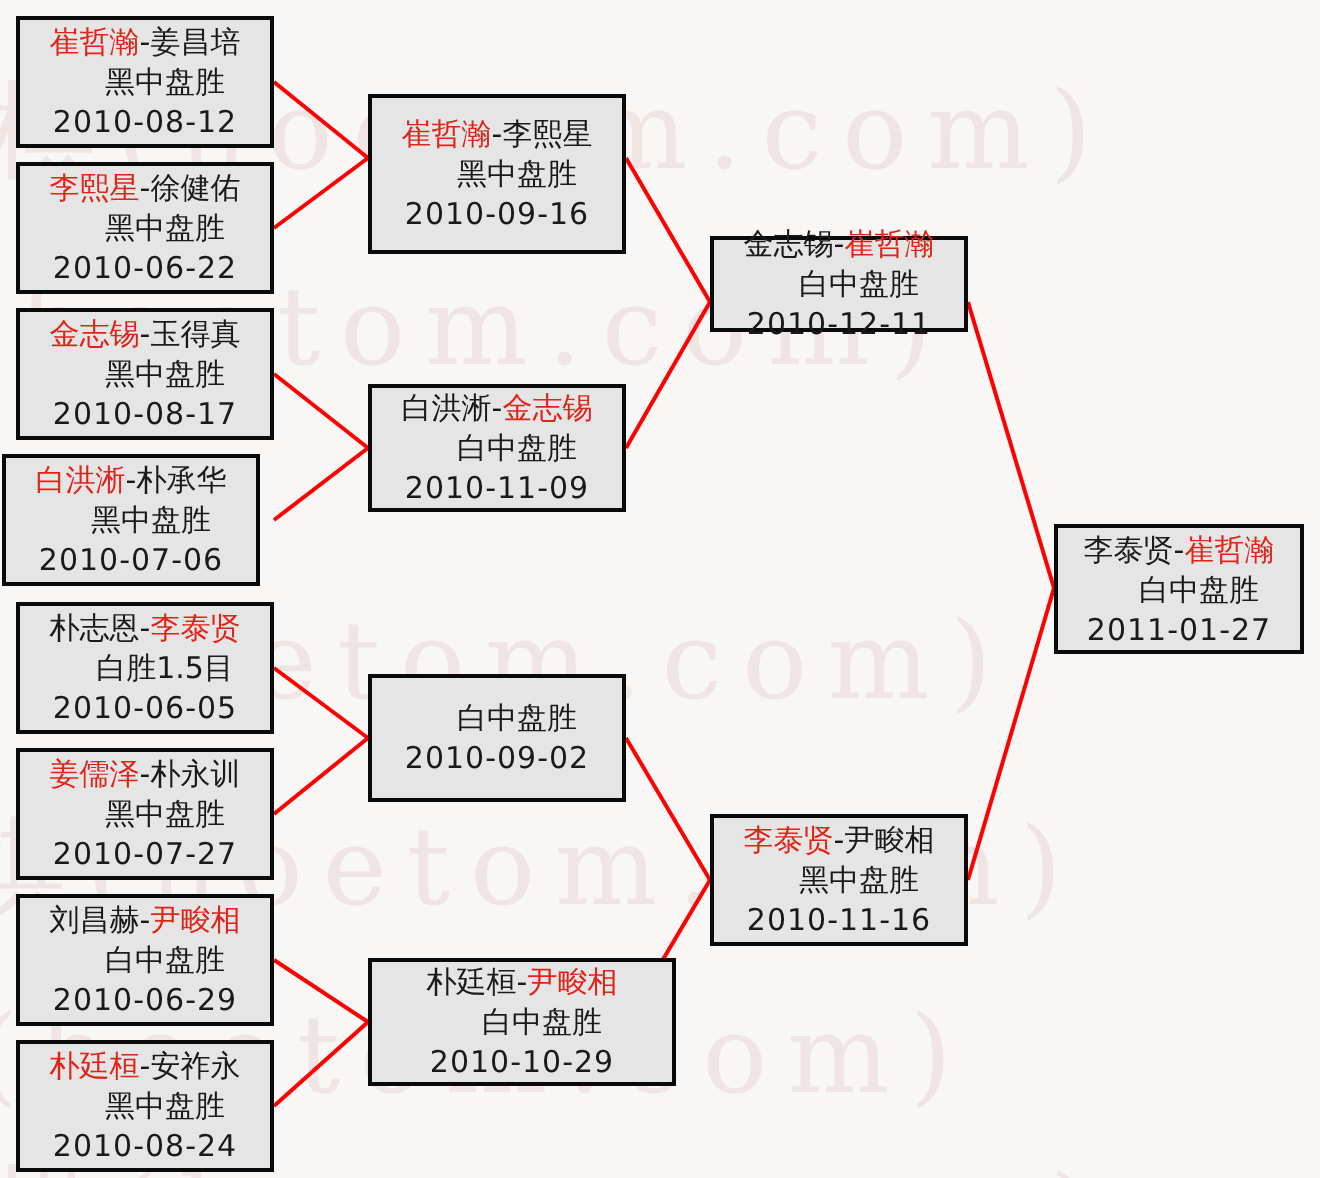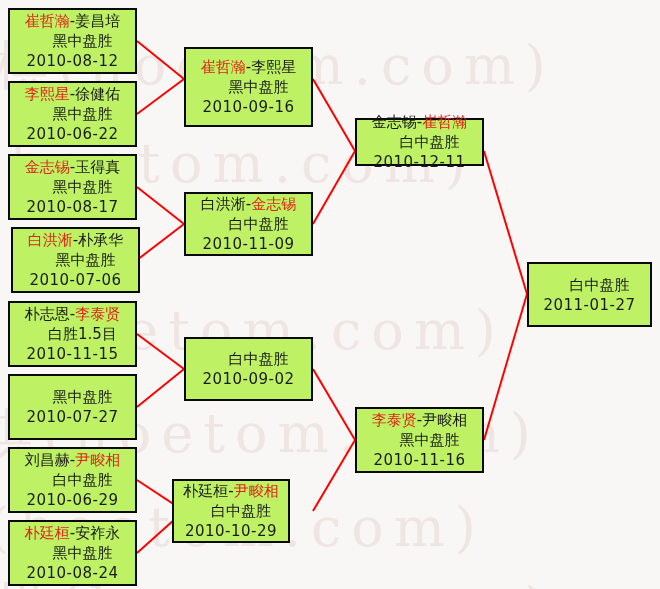--- a/index.html
+++ b/index.html
@@ -31,21 +31,21 @@
   #connectors {
     position: absolute;
     left: 0; top: 0;
     z-index: 1;
   }
   
   .box {
     position: absolute;
     z-index: 2;
     box-sizing: border-box;
-    background: #bef264;
+    background: #e5e5e5;
     border: 2px solid #0a0a0a;
     display: flex;
     flex-direction: column;
     justify-content: center;
     align-items: center;
     text-align: center;
     font-size: 15px;
     line-height: 20px;
     color: #1a1a1a;
   }
@@ -97,31 +97,32 @@
   <div class="box" style="left:8px;top:81px;width:129px;height:66px">
     <div class="players"><span class="red">李熙星</span><span>-</span><span class="black">徐健佑</span></div>
     <div class="result">黑中盘胜</div>
     <div class="date">2010-06-22</div>
   </div>
   <div class="box" style="left:8px;top:154px;width:129px;height:66px">
     <div class="players"><span class="red">金志锡</span><span>-</span><span class="black">玉得真</span></div>
     <div class="result">黑中盘胜</div>
     <div class="date">2010-08-17</div>
   </div>
-  <div class="box" style="left:11px;top:227px;width:129px;height:66px">
+  <div class="box" style="left:1px;top:227px;width:129px;height:66px">
     <div class="players"><span class="red">白洪淅</span><span>-</span><span class="black">朴承华</span></div>
     <div class="result">黑中盘胜</div>
     <div class="date">2010-07-06</div>
   </div>
   <div class="box" style="left:8px;top:301px;width:129px;height:66px">
     <div class="players"><span class="black">朴志恩</span><span>-</span><span class="red">李泰贤</span></div>
     <div class="result">白胜1.5目</div>
-    <div class="date">2010-11-15</div>
+    <div class="date">2010-06-05</div>
   </div>
   <div class="box" style="left:8px;top:374px;width:129px;height:66px">
+    <div class="players"><span class="red">姜儒泽</span><span>-</span><span class="black">朴永训</span></div>
     <div class="result">黑中盘胜</div>
     <div class="date">2010-07-27</div>
   </div>
   <div class="box" style="left:8px;top:447px;width:129px;height:66px">
     <div class="players"><span class="black">刘昌赫</span><span>-</span><span class="red">尹畯相</span></div>
     <div class="result">白中盘胜</div>
     <div class="date">2010-06-29</div>
   </div>
   <div class="box" style="left:8px;top:520px;width:129px;height:66px">
     <div class="players"><span class="red">朴廷桓</span><span>-</span><span class="black">安祚永</span></div>
@@ -136,35 +137,36 @@
   </div>
   <div class="box" style="left:184px;top:192px;width:129px;height:64px">
     <div class="players"><span class="black">白洪淅</span><span>-</span><span class="red">金志锡</span></div>
     <div class="result">白中盘胜</div>
     <div class="date">2010-11-09</div>
   </div>
   <div class="box" style="left:184px;top:337px;width:129px;height:64px">
     <div class="result">白中盘胜</div>
     <div class="date">2010-09-02</div>
   </div>
-  <div class="box" style="left:172px;top:479px;width:118px;height:64px">
+  <div class="box" style="left:184px;top:479px;width:154px;height:64px">
     <div class="players"><span class="black">朴廷桓</span><span>-</span><span class="red">尹畯相</span></div>
     <div class="result">白中盘胜</div>
     <div class="date">2010-10-29</div>
   </div>
 
   <div class="box" style="left:355px;top:118px;width:129px;height:48px">
     <div class="players"><span class="black">金志锡</span><span>-</span><span class="red">崔哲瀚</span></div>
     <div class="result">白中盘胜</div>
     <div class="date">2010-12-11</div>
   </div>
   <div class="box" style="left:355px;top:407px;width:129px;height:66px">
     <div class="players"><span class="red">李泰贤</span><span>-</span><span class="black">尹畯相</span></div>
     <div class="result">黑中盘胜</div>
     <div class="date">2010-11-16</div>
   </div>
 
   <div class="box" style="left:527px;top:262px;width:125px;height:65px">
+    <div class="players"><span class="black">李泰贤</span><span>-</span><span class="red">崔哲瀚</span></div>
     <div class="result">白中盘胜</div>
     <div class="date">2011-01-27</div>
   </div>
 
 </div>
 
 </body></html>

